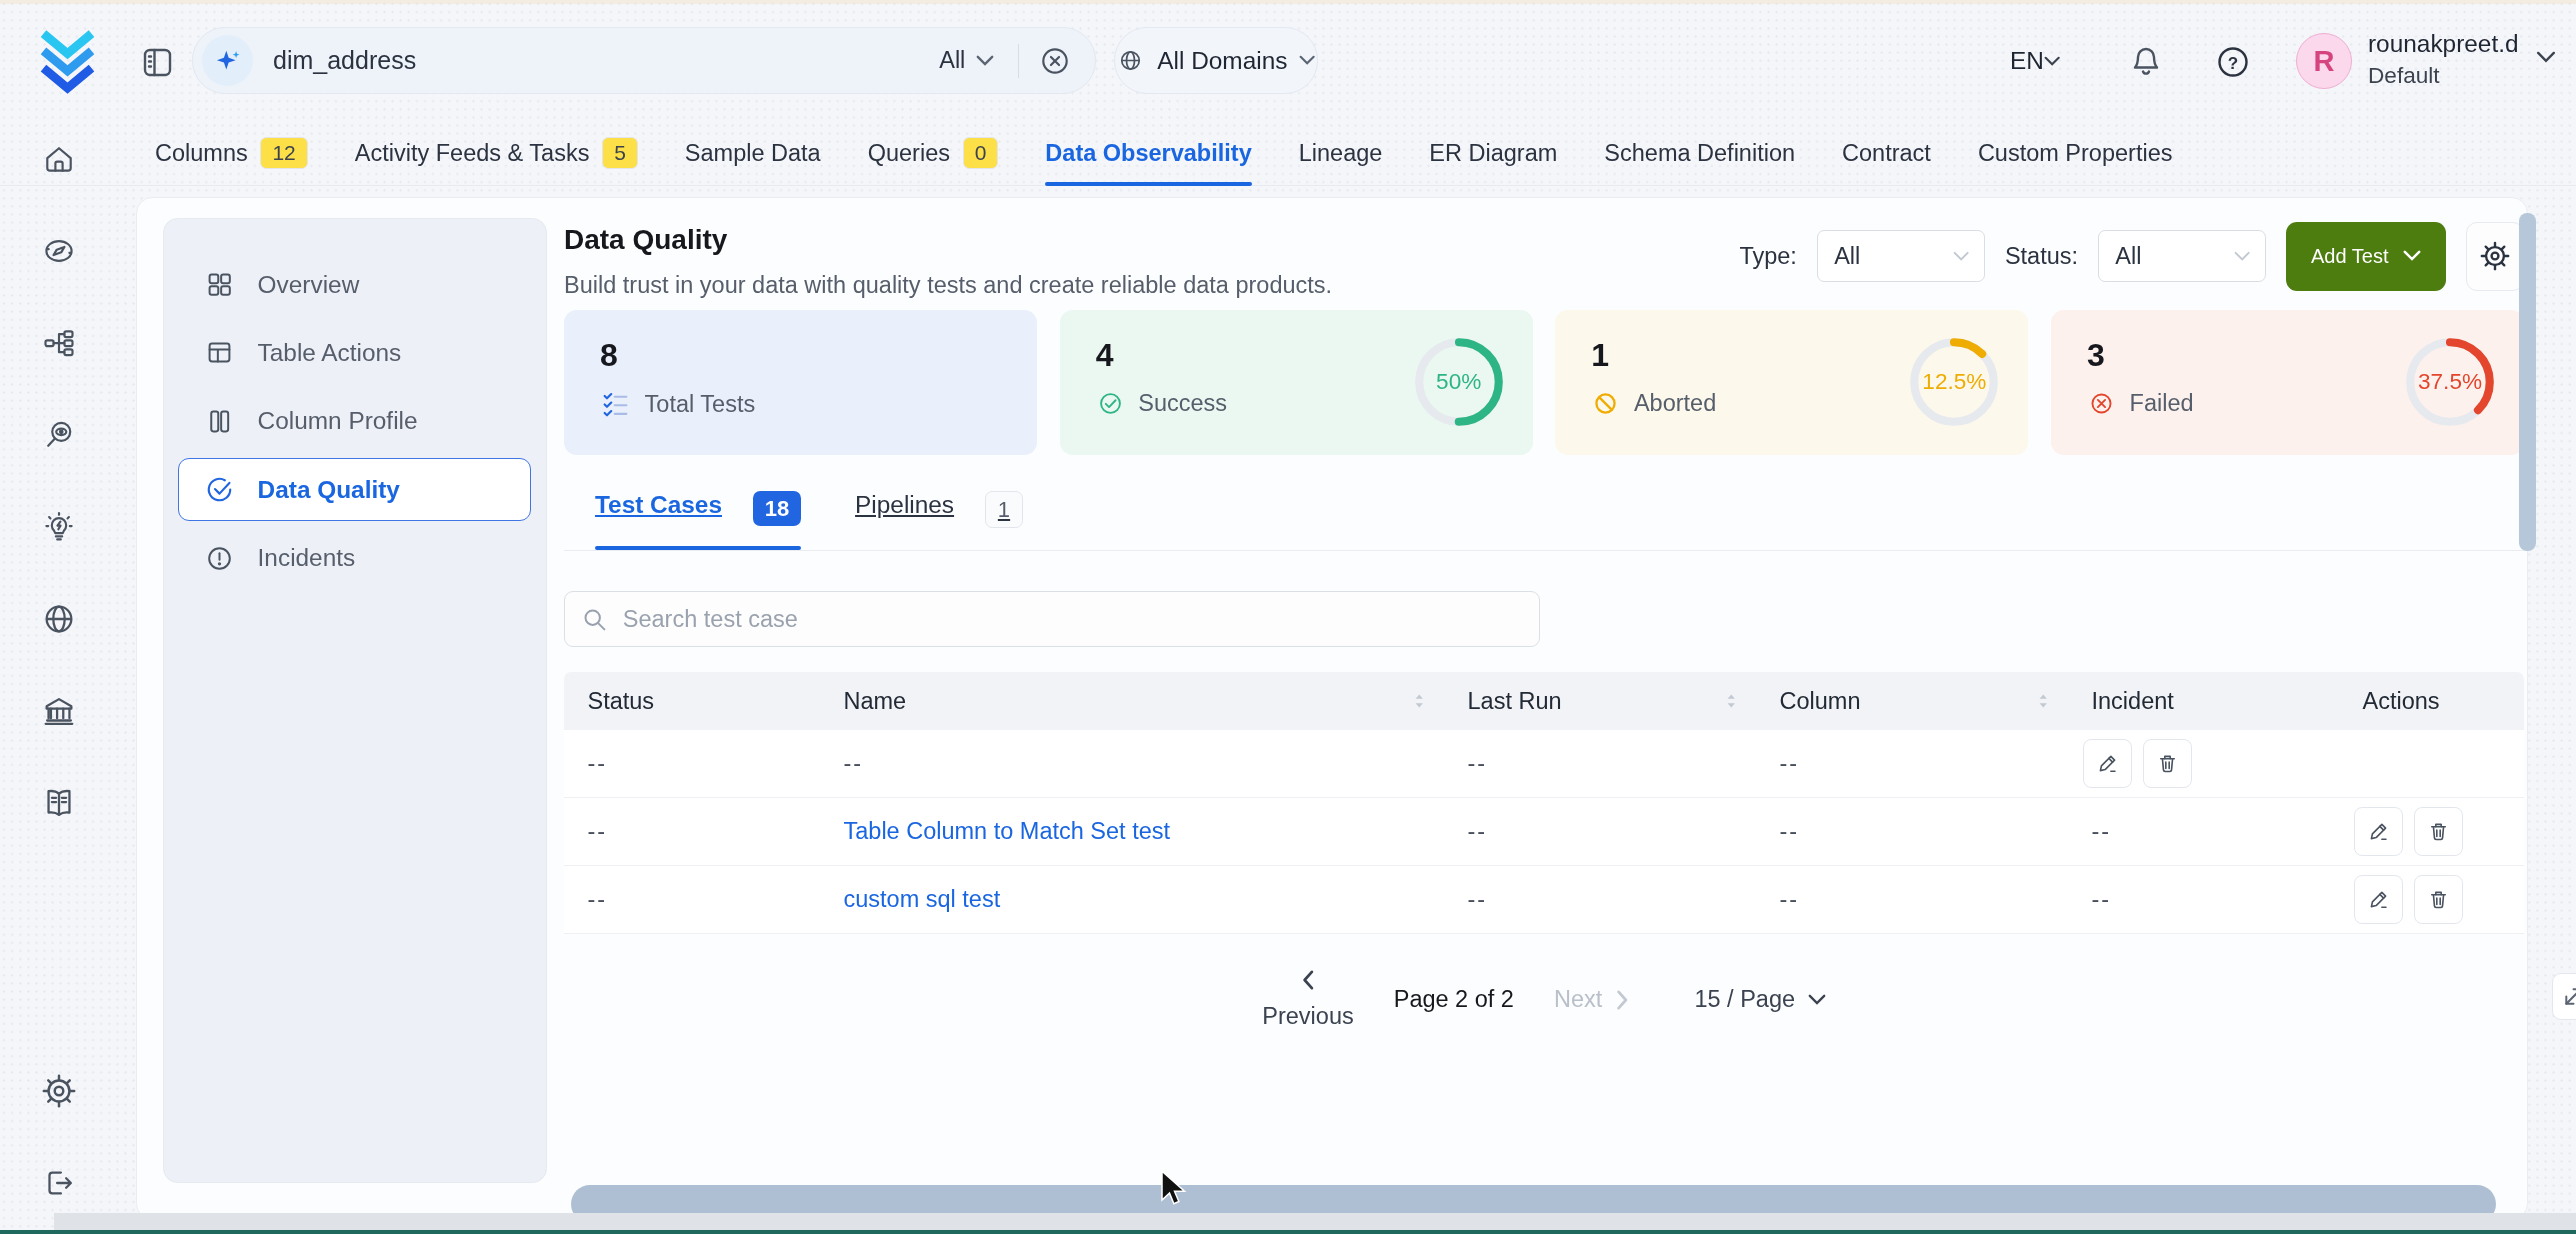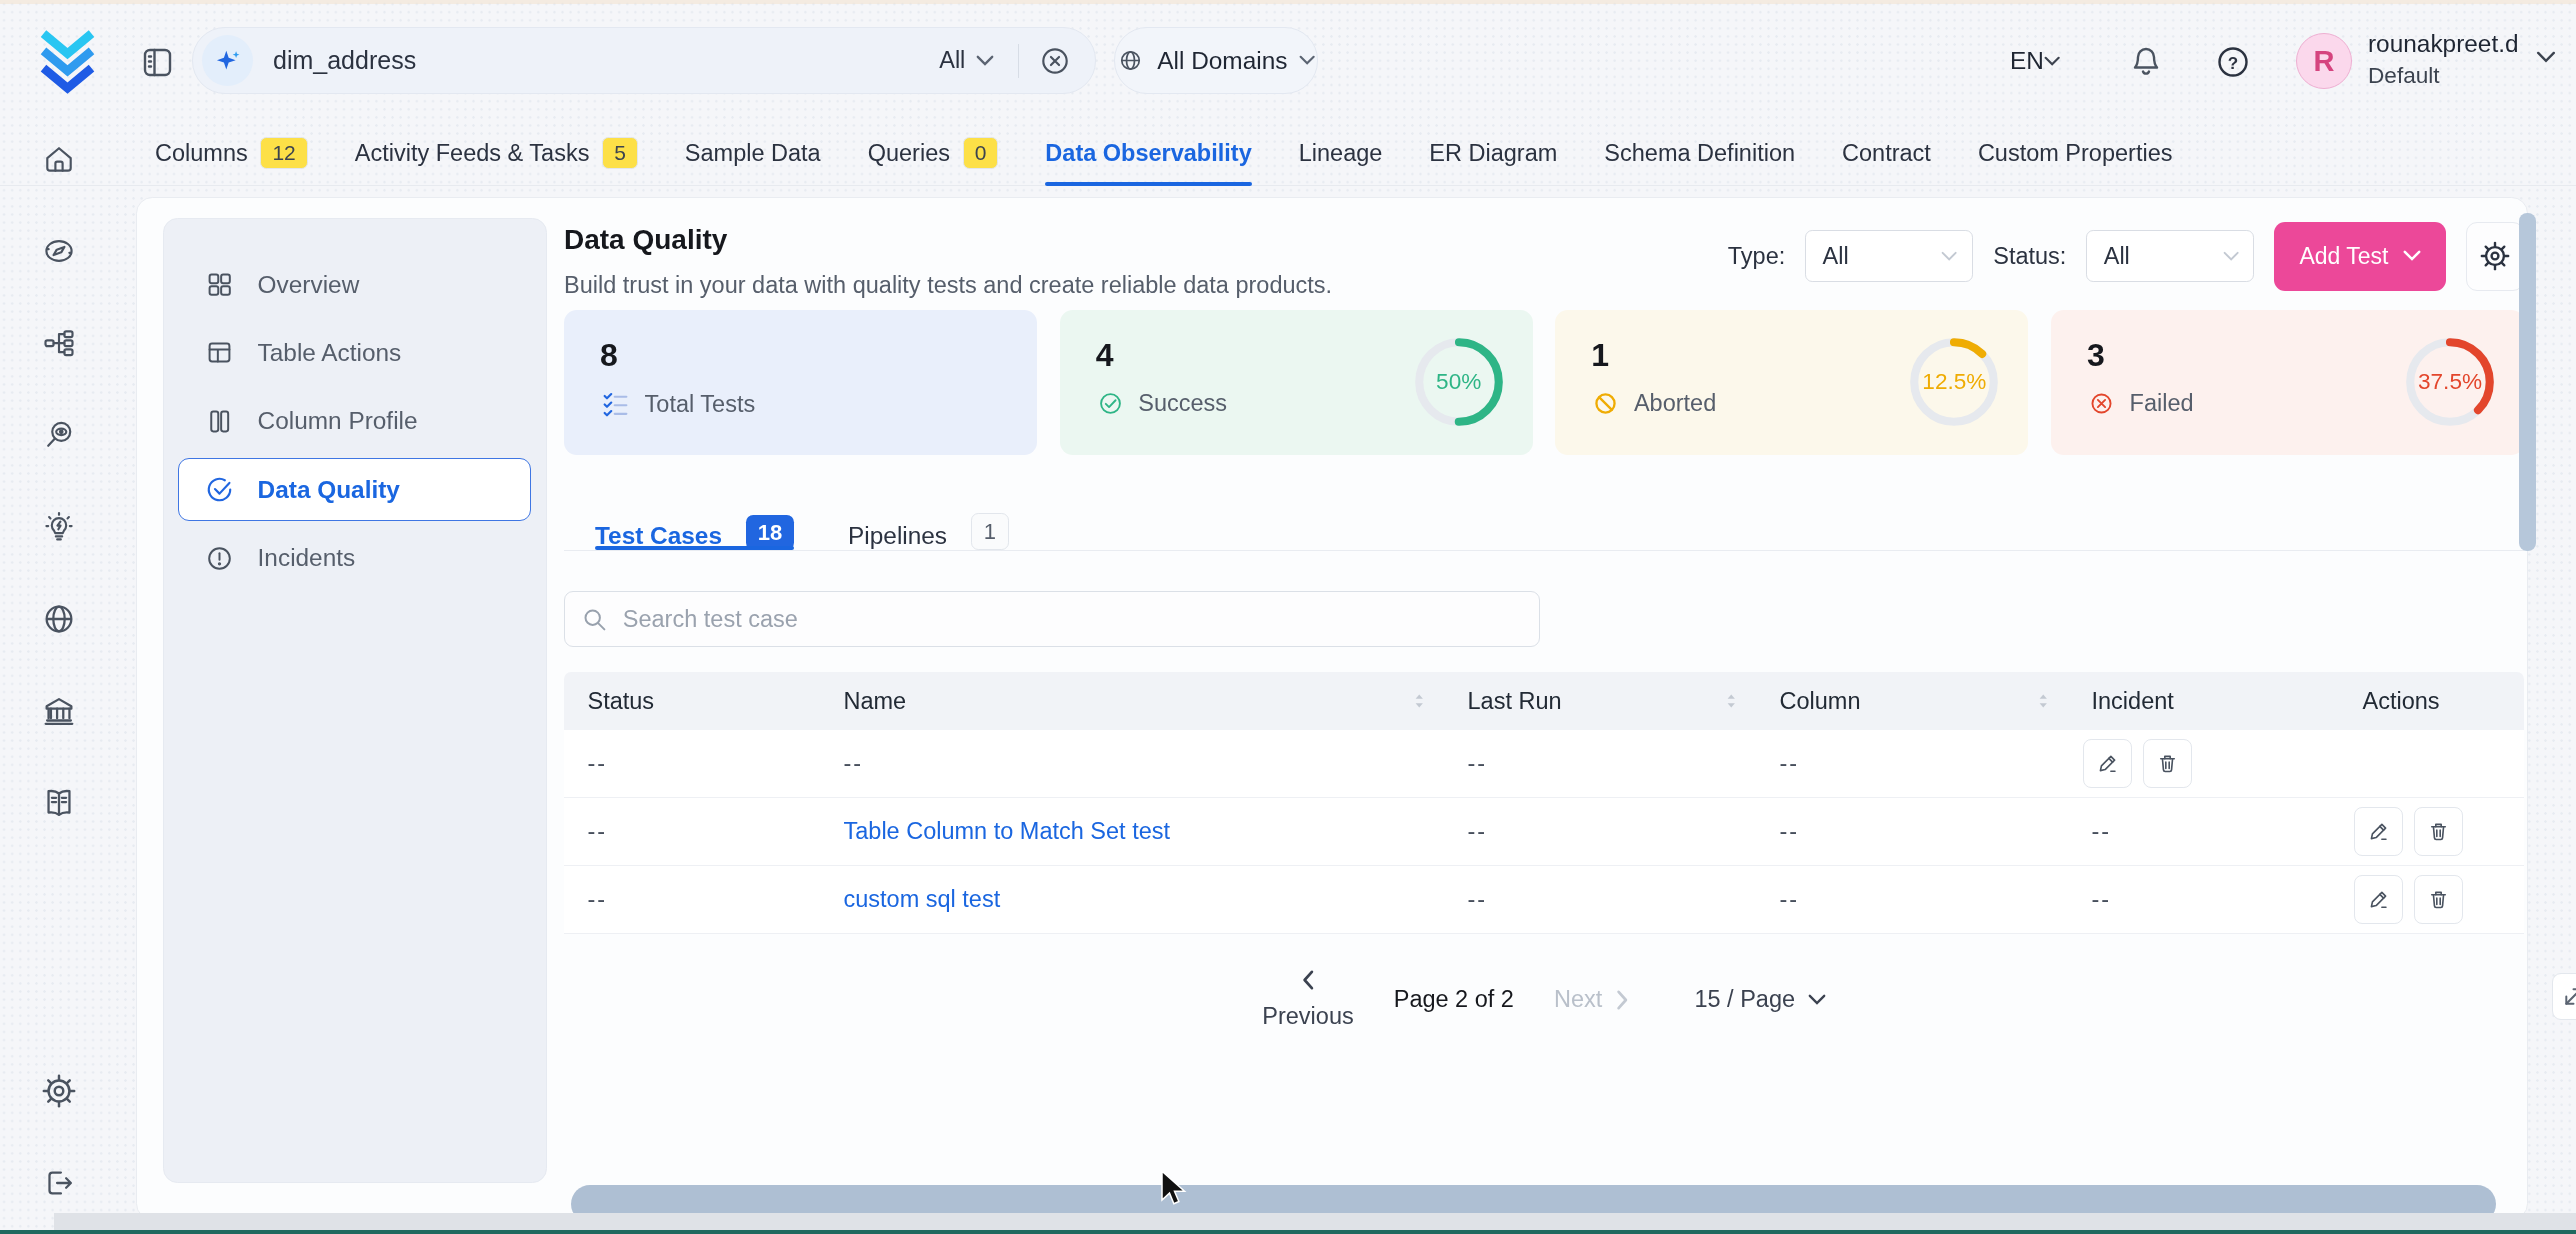--- a/index.html
+++ b/index.html
@@ -56,33 +56,33 @@
   .menu-item .mi-ic { width:33px; height:33px; }
 
   .main { position:absolute; left:427px; top:22px; width:1960px; height:998px; }
 
   .dq-title { position:absolute; left:0; top:3.6px; font-size:28px; font-weight:bold; color:#16181d; }
   .dq-sub { position:absolute; left:0; top:52px; font-size:23.5px; color:#565e6b; }
 
   .filters { position:absolute; right:0; top:1.8px; display:flex; align-items:center; gap:20px; }
   .flt-label { font-size:23.5px; color:#2b3240; }
   .flt-select { width:168px; height:52px; background:#fff; border:0.9px solid #d9dde4; border-radius:7.2px; display:flex; align-items:center; justify-content:space-between; padding:0 14.5px 0 16.3px; font-size:23.5px; color:#2b3240; cursor:pointer; }
-  .add-test { height:69px; background:#ec4899; color:#fff; border:none; border-radius:11px; font-family:inherit; font-size:23px; display:flex; align-items:center; gap:14.5px; padding:0 25px; cursor:pointer; }
+  .add-test { height:69px; background:#4d7c0f; color:#fff; border:none; border-radius:11px; font-family:inherit; font-size:20px; display:flex; align-items:center; gap:14.5px; padding:0 25px; cursor:pointer; }
   .gear-btn { width:58px; height:69px; background:#fdfdfe; border:0.9px solid #e7eaf0; border-radius:11px; display:flex; align-items:center; justify-content:center; cursor:pointer; }
 
   .cards { position:absolute; left:0; top:90px; width:1960px; height:145px; display:flex; gap:22.6px; }
   .card { flex:1; border-radius:12.7px; position:relative; padding:27px 0 0 36px; }
   .card .num { font-size:32px; font-weight:bold; color:#16181d; }
   .card .lab-row { display:flex; align-items:center; gap:13.6px; margin-top:14.5px; }
   .card .lab { font-size:23.5px; color:#565e6b; }
   .ringwrap { position:absolute; right:27px; top:25px; width:94px; height:94px; }
   .ring-pct { position:absolute; left:0; top:0; width:94px; height:94px; display:flex; align-items:center; justify-content:center; font-size:22.6px; }
 
   .inner-tabs { position:absolute; left:0; top:271px; width:1960px; height:60px; border-bottom:0.9px solid #e9ecf1; display:flex; gap:54px; padding-left:31px; }
-  .itab { position:relative; display:flex; align-items:flex-end; gap:24px; font-size:24.4px; color:#2b3240; cursor:pointer; }
+  .itab { position:relative; display:flex; align-items:flex-start; gap:31px; font-size:24.4px; color:#2b3240; cursor:pointer;text-decoration:underline; }
   .itab.active { color:#1a66e0; font-weight:bold; }
   .itab.active::after { content:""; position:absolute; left:0; right:0; bottom:0; height:4.5px; border-radius:2.7px; background:#1a66e0; }
   .itab .badge-blue { background:#2166e0; color:#fff; font-size:22px; border-radius:7.2px; padding:4.5px 11.8px; font-weight:bold; }
   .itab .badge-gray { background:#fafbfc; color:#565e6b; font-size:22px; border:0.9px solid #e2e6ec; border-radius:7.2px; padding:4.5px 11.8px; }
 
   .tc-search { position:absolute; left:0; top:371px; width:976px; height:56px; background:#fdfdfe; border:0.9px solid #dbe0e7; border-radius:9px; display:flex; align-items:center; padding:0 16.3px; gap:14.5px; }
   .tc-search input { flex:1; border:none; outline:none; background:transparent; font-family:inherit; font-size:23.5px; color:#2b3240; }
   .tc-search input::placeholder { color:#9aa2ae; }
 
   .tbl { position:absolute; left:0; top:452px; width:1960px; }

